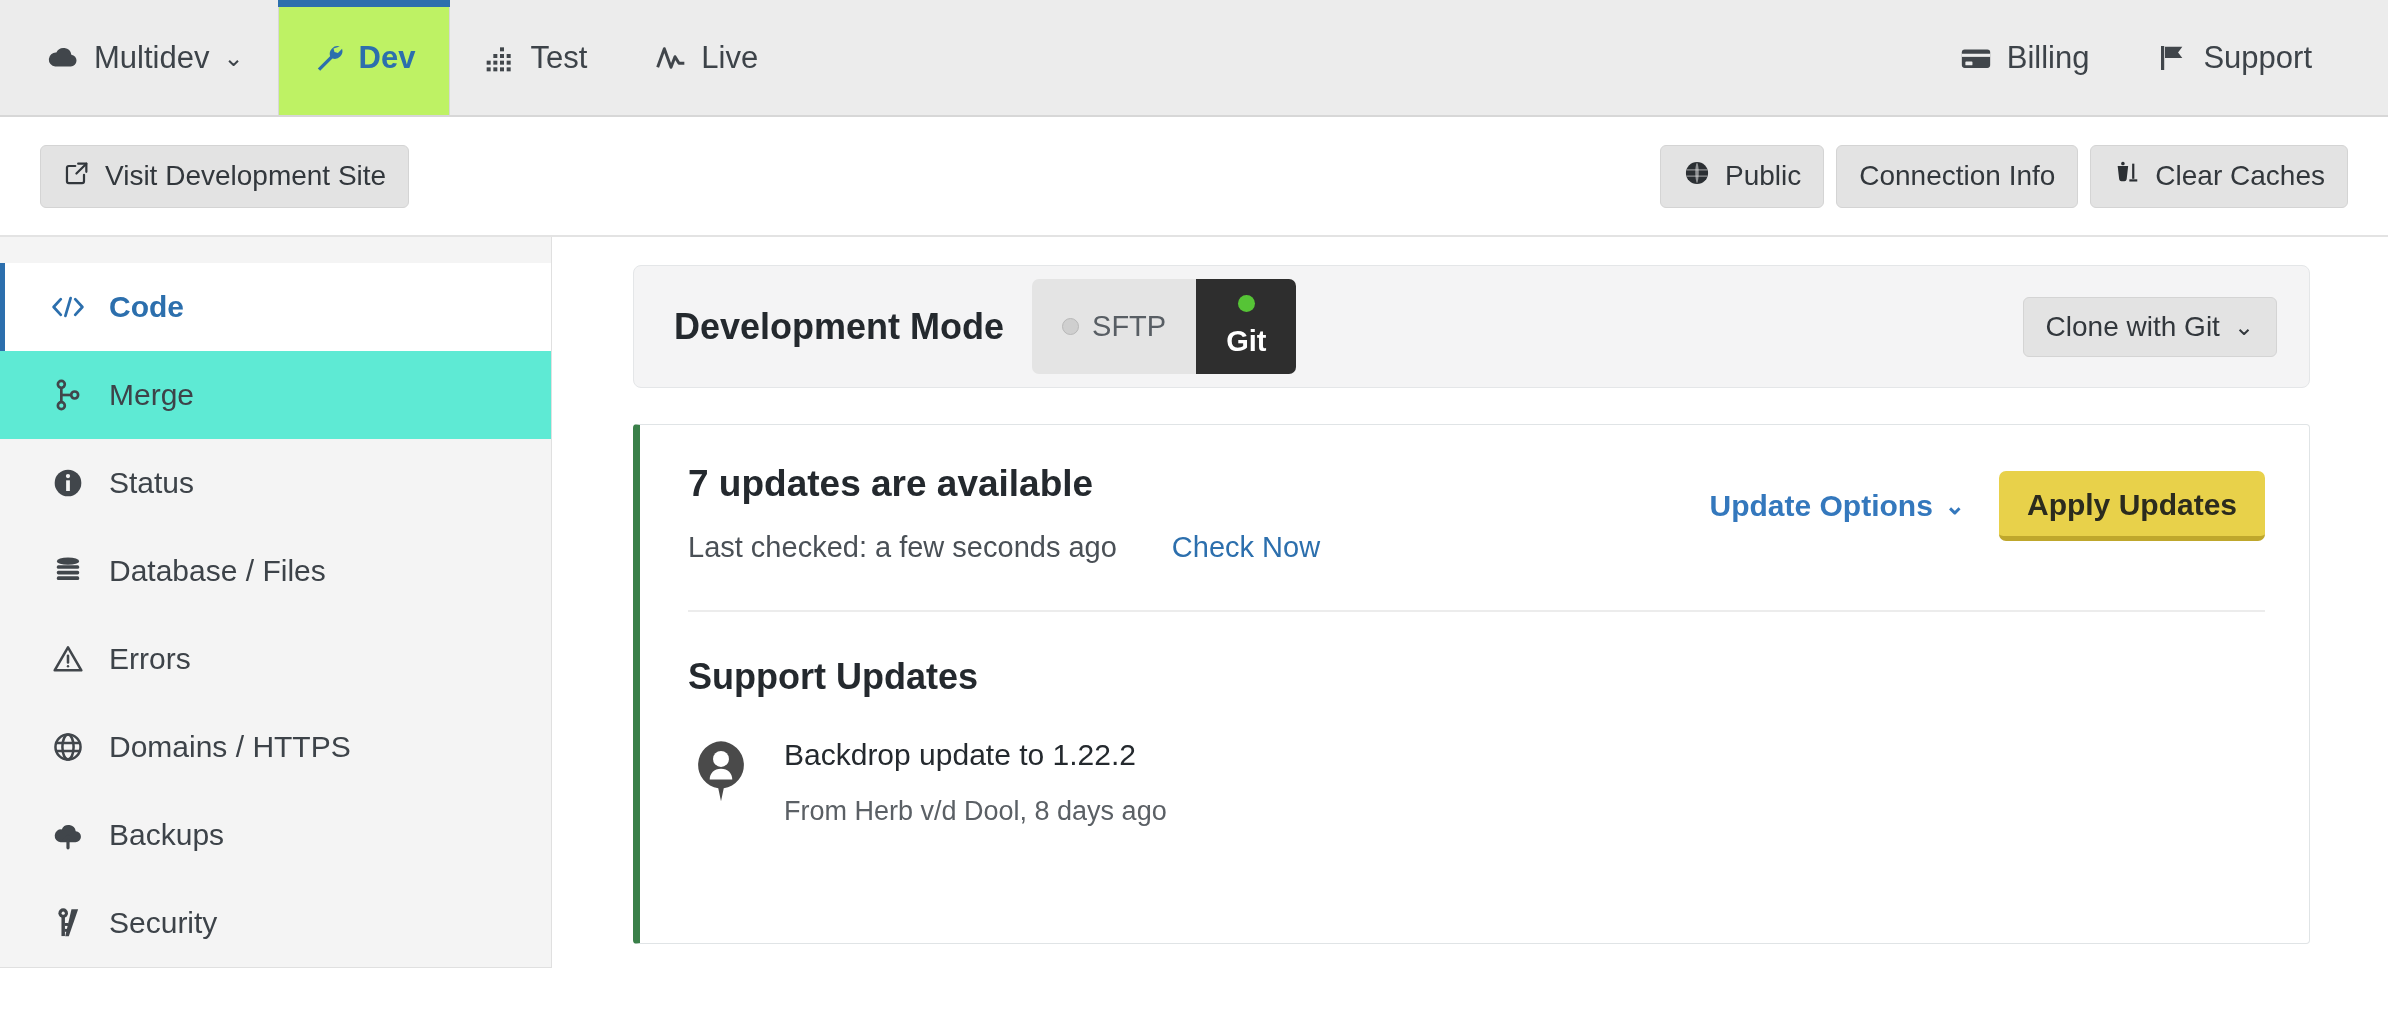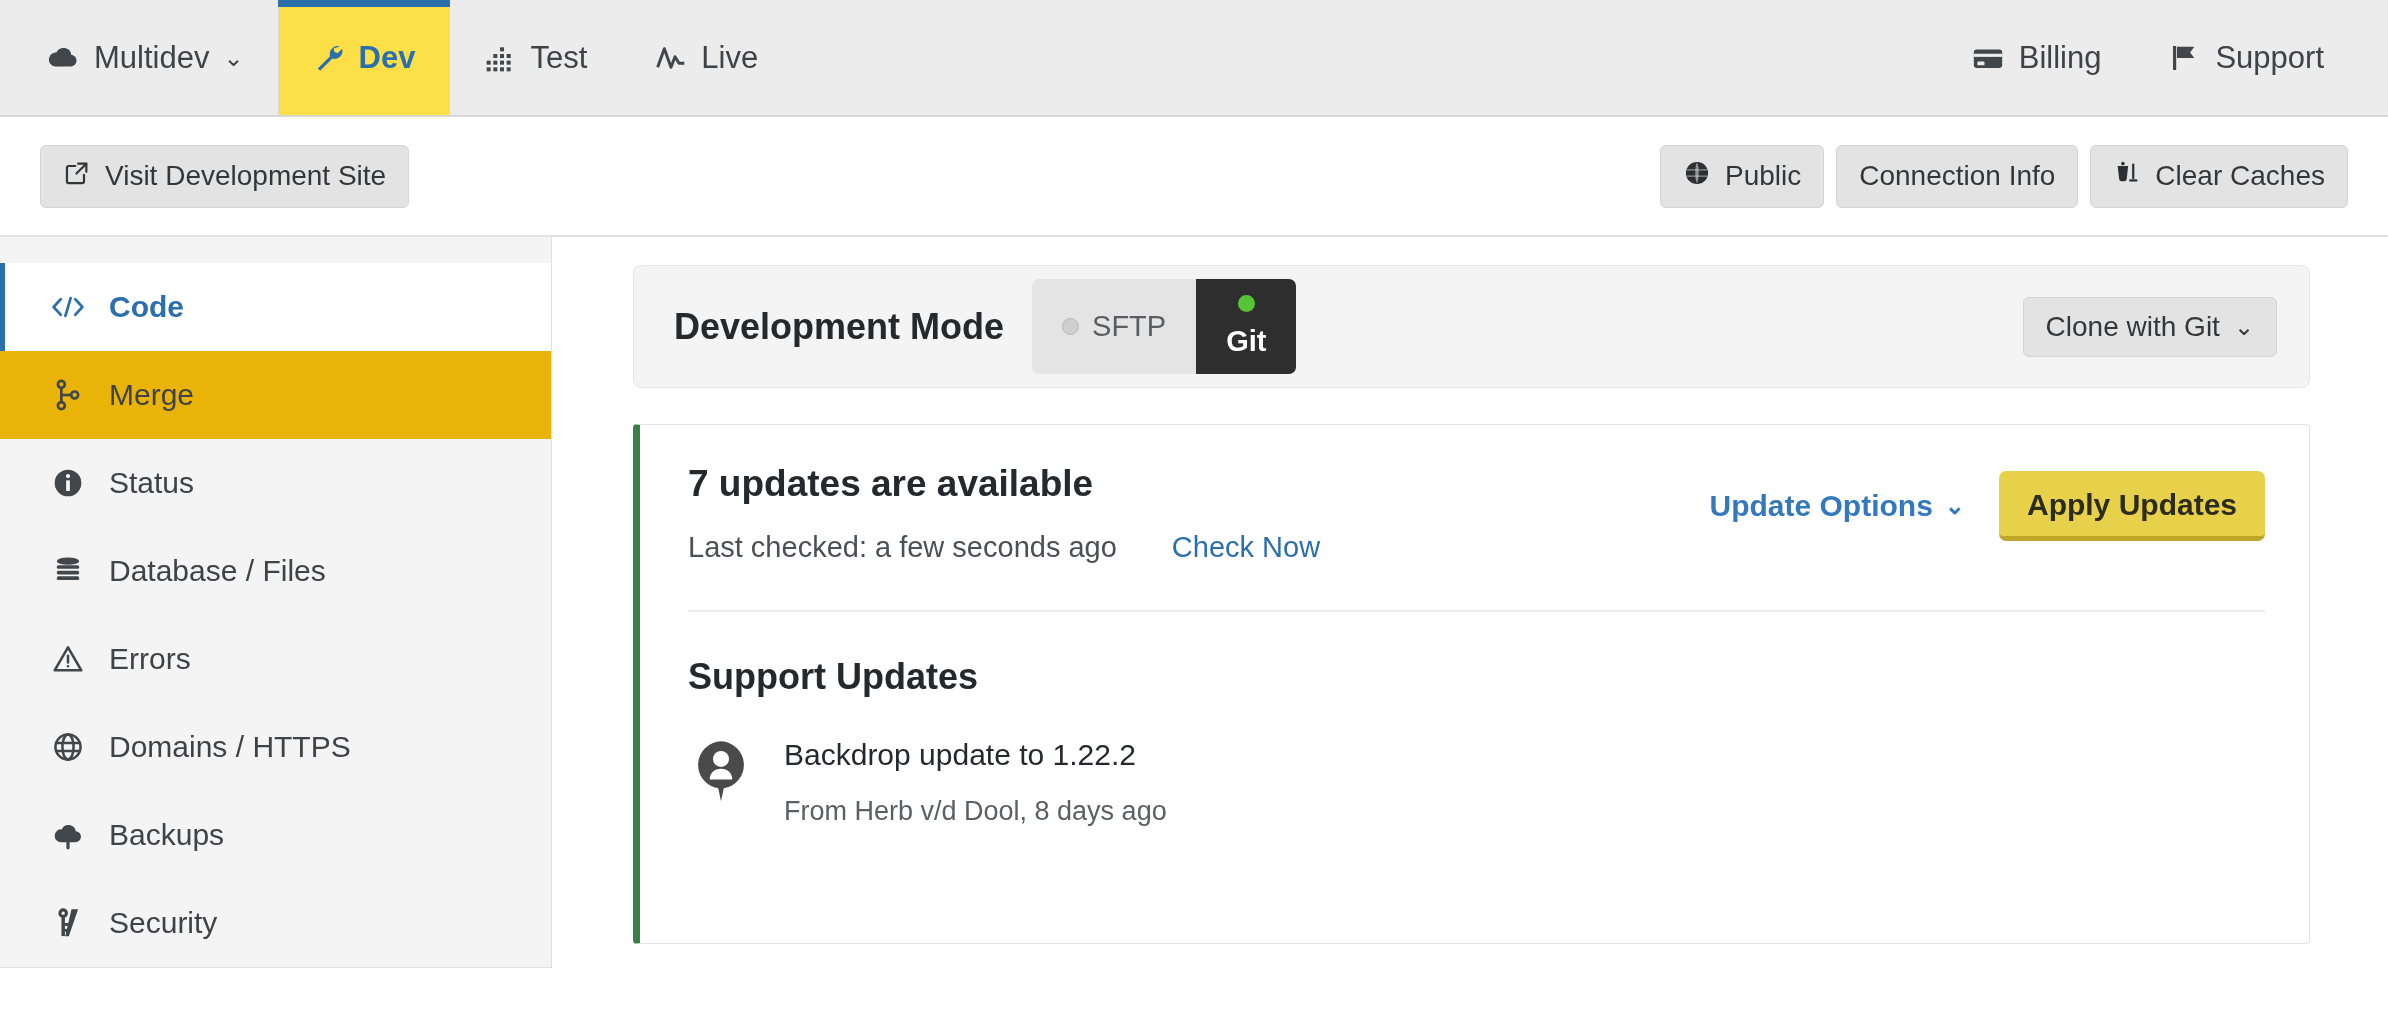--- a/index.html
+++ b/index.html
@@ -25,41 +25,41 @@
     align-items: center;
     gap: 14px;
     padding: 0 34px;
     font-size: 31px;
     color: #3d4349;
     position: relative;
     cursor: pointer;
     height: 100%;
   }
   .tab.active {
-    background: #fde047;
+    background: #bef264;
     color: #2c6fad;
     font-weight: bold;
     border-left: 1px solid #d7d7d7;
     border-right: 1px solid #d7d7d7;
     margin-bottom: -2px;
   }
   .tab.active::before {
     content: "";
     position: absolute;
     left: -1px; right: -1px; top: 0;
     height: 7px;
     background: #2c6fad;
   }
   .tab .tlabel { white-space: nowrap; }
   .tab .ticon { display: flex; align-items: center; }
   .tabbar .right-group {
     margin-left: auto;
     display: flex;
     align-items: stretch;
-    padding-right: 30px;
+    padding-right: 42px;
   }
   .caret { font-size: 24px; line-height: 1; }
 
   
   .actionbar {
     height: 120px;
     background: #ffffff;
     border-bottom: 2px solid #e3e3e3;
     display: flex;
     align-items: center;
@@ -115,21 +115,21 @@
     justify-content: center;
     align-items: center;
     flex: 0 0 34px;
   }
   .side-item.active {
     background: #ffffff;
     border-left-color: #2c6fad;
     color: #2c6fad;
     font-weight: bold;
   }
-  .side-item.hover { background: #eab308; }
+  .side-item.hover { background: #5eead4; }
 
   
   .main { flex: 1; padding: 28px 78px 0 81px; }
 
   .panel {
     background: #f4f4f5;
     border: 1px solid #e4e6e8;
     border-radius: 8px;
     height: 123px;
     display: flex;

